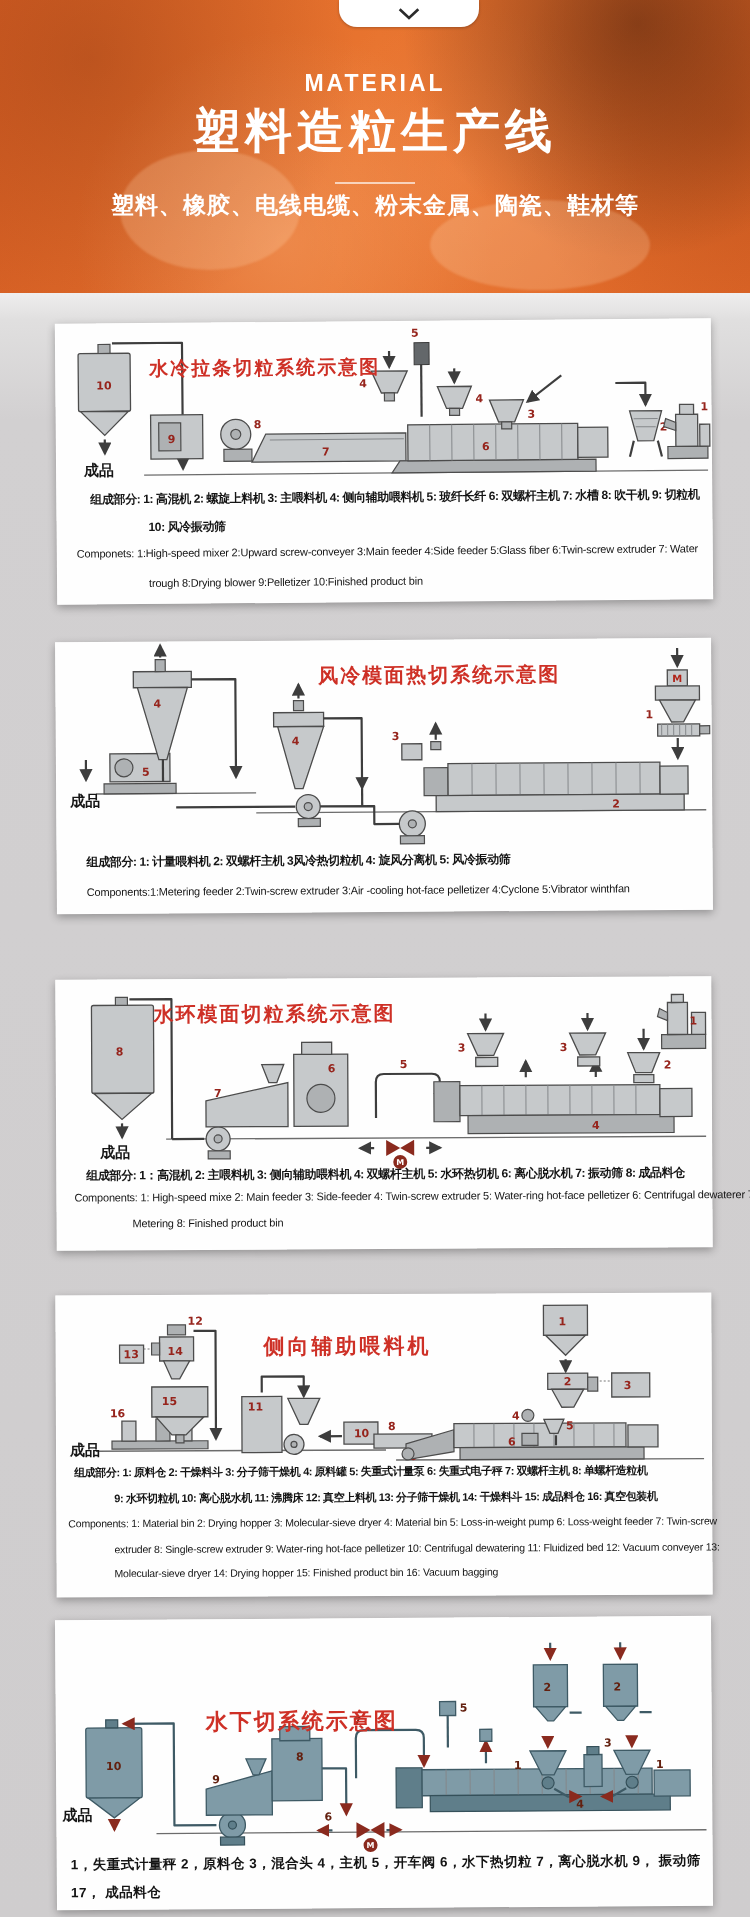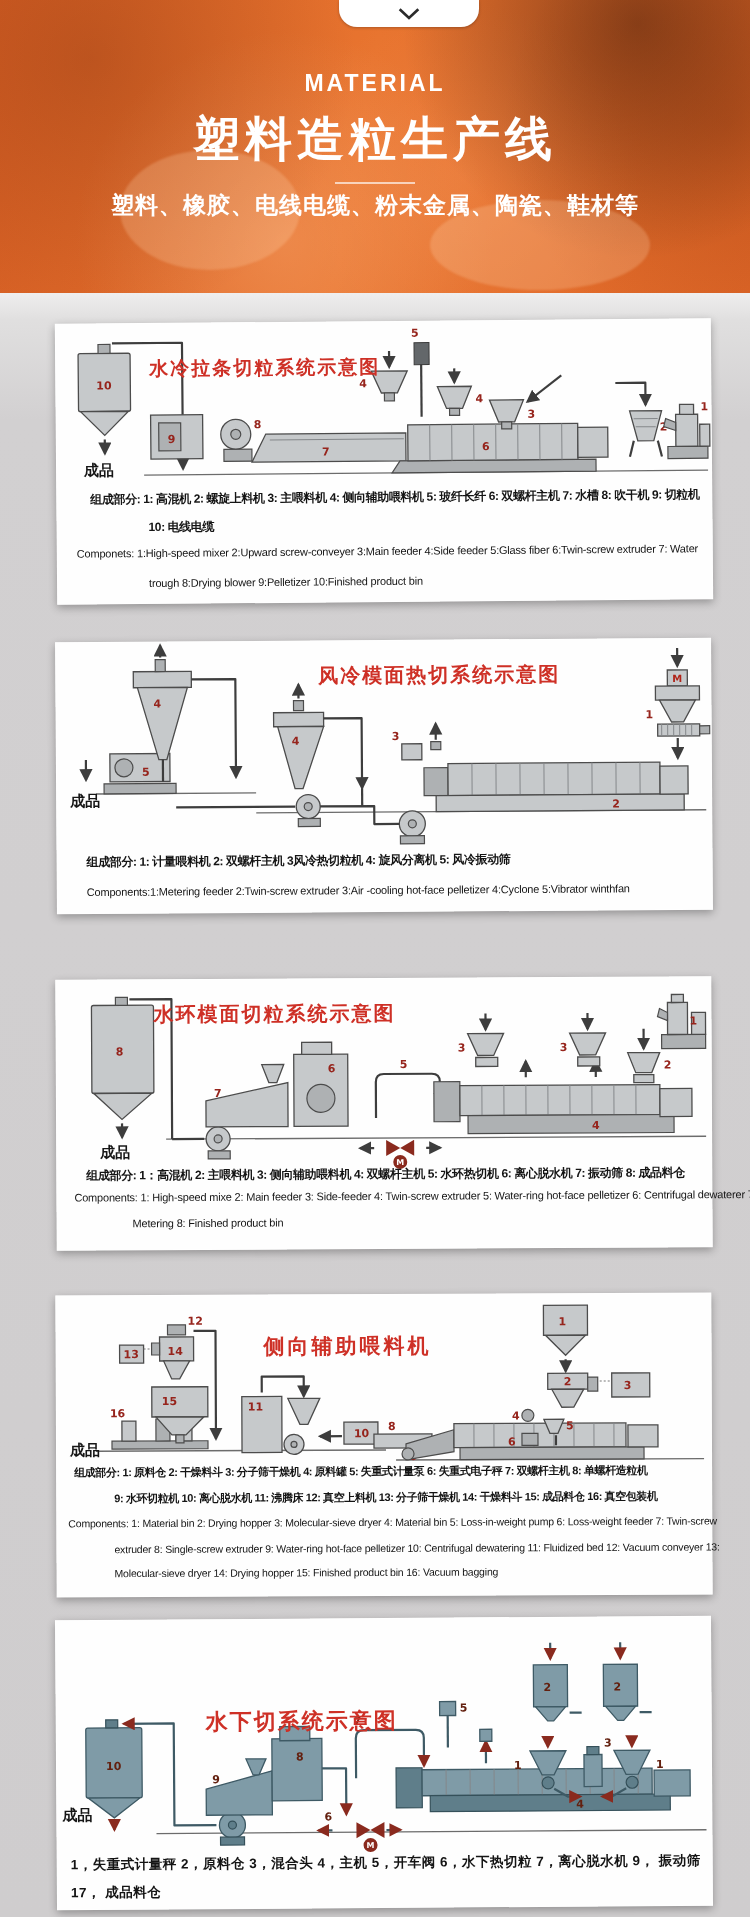--- a/index.html
+++ b/index.html
@@ -16,21 +16,21 @@
       radial-gradient(circle at 62% 60%, rgba(255,170,110,.22), transparent 35%),
       linear-gradient(100deg,#d65f24,#e8742f 48%,#dd6527);}
   .hero .splat{position:absolute;border-radius:50%;background:rgba(255,210,170,.25);filter:blur(1px);}
   .tab{position:absolute;top:0;left:339px;width:140px;height:27px;background:#fff;
        border-radius:0 0 18px 18px;box-shadow:0 1px 3px rgba(0,0,0,.25);
        display:flex;align-items:center;justify-content:center;cursor:pointer;}
   .chev{width:22px;height:12px;}
   .chev polyline{fill:none;stroke:#2b2b2b;stroke-width:2;}
   .eyebrow{position:absolute;top:70px;left:0;right:0;text-align:center;color:#fff;
            font-size:23px;font-weight:bold;letter-spacing:3px;}
-  .htitle{position:absolute;top:100px;left:0;right:0;margin:8px;text-align:center;color:#fff;
+  .htitle{position:absolute;top:100px;left:0;right:0;margin:0;text-align:center;color:#fff;
           font-size:47px;font-weight:bold;letter-spacing:5px;}
   .hdivider{position:absolute;top:182px;left:335px;width:80px;height:2px;background:rgba(255,255,255,.65);}
   .hsub{position:absolute;top:190px;left:0;right:0;margin:0;text-align:center;color:#fff;
         font-size:23px;letter-spacing:1px;font-weight:bold;}
   
   .panel{position:absolute;left:56px;width:656px;background:#fefefe;
          box-shadow:0 3px 9px rgba(0,0,0,.30),0 0 0 1px rgba(255,255,255,.6) inset;}
   .p1{top:321px;height:281px;transform:rotate(-.5deg);}
   .p2{top:640px;height:272px;transform:rotate(-.4deg);}
   .p3{top:978px;height:271px;transform:rotate(-.3deg);}
@@ -162,21 +162,21 @@
         <rect class="m2" x="612" y="128" width="40" height="12"></rect>
         <rect class="m" x="620" y="96" width="22" height="32"></rect>
         <rect class="m" x="624" y="86" width="14" height="10"></rect>
         <polygon class="m2" points="610,100 620,104 620,112 608,108"></polygon>
         <rect class="m" x="644" y="106" width="10" height="22"></rect>
         <text class="num" x="645" y="92">1</text>
       </g>
     </svg>
     <h3 class="ptitle">水冷拉条切粒系统示意图</h3>
     <div class="cap cap-cn" style="left:34px;top:168px">组成部分: 1: 高混机 2: 螺旋上料机 3: 主喂料机 4: 侧向辅助喂料机 5: 玻纤长纤 6: 双螺杆主机 7: 水槽 8: 吹干机 9: 切粒机</div>
-    <div class="cap cap-cn" style="left:92px;top:196px">10: 电线电缆</div>
+    <div class="cap cap-cn" style="left:92px;top:196px">10: 风冷振动筛</div>
     <div class="cap cap-en" style="left:20px;top:224px">Componets: 1:High-speed mixer 2:Upward screw-conveyer 3:Main feeder 4:Side feeder 5:Glass fiber 6:Twin-screw extruder 7: Water</div>
     <div class="cap cap-en" style="left:92px;top:254px">trough 8:Drying blower 9:Pelletizer 10:Finished product bin</div>
   </section>
 
   <section class="panel p2">
     <svg class="dg" width="656" height="210" viewBox="0 0 656 210">
       <defs>
           <marker id="a2" markerWidth="7" markerHeight="7" refX="5" refY="3" orient="auto">
             <path d="M0,0 L6,3 L0,6 Z" fill="#3d3d3d"></path>
           </marker>

